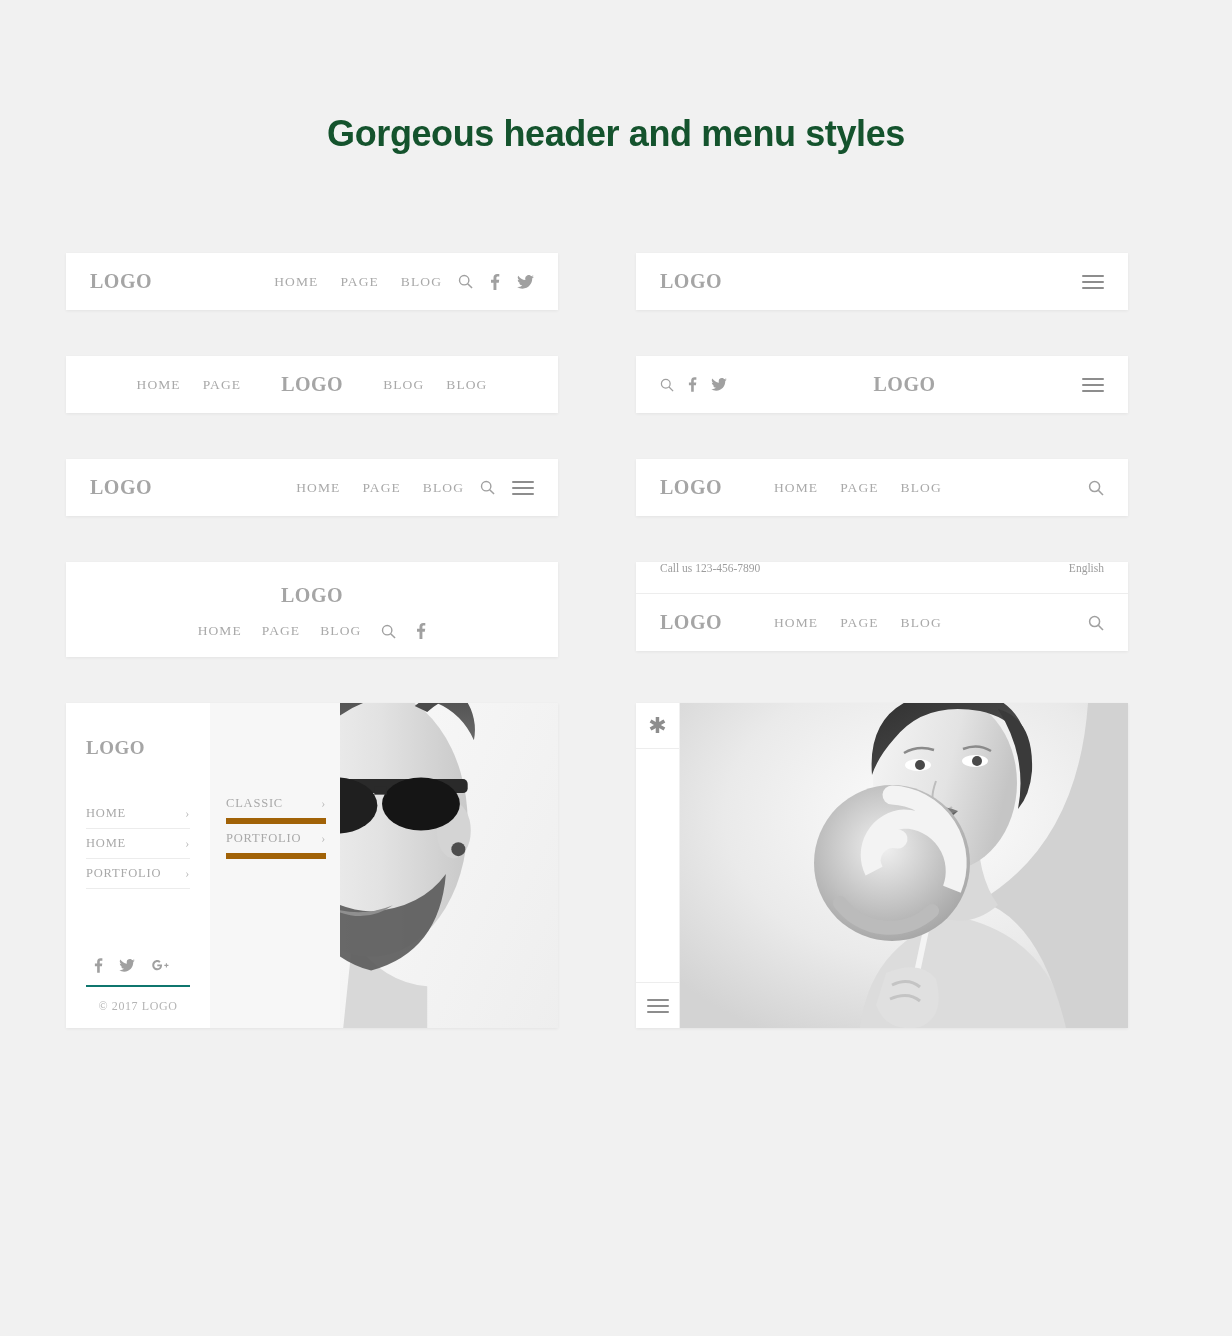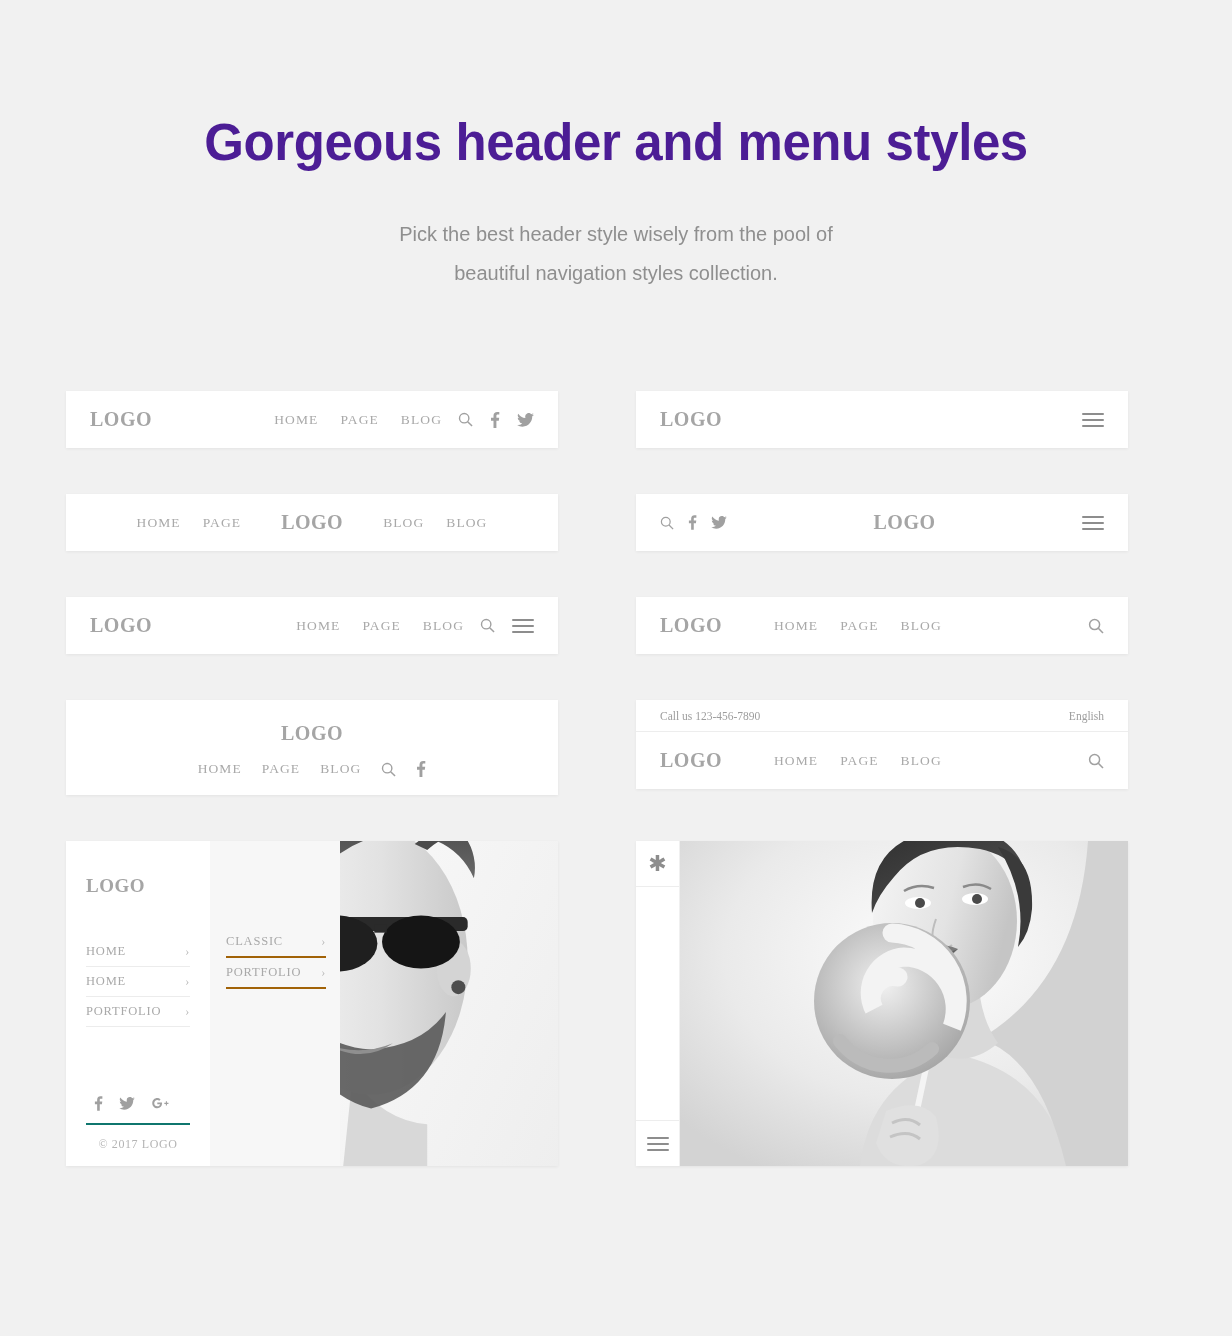--- a/index.html
+++ b/index.html
@@ -14,23 +14,23 @@
     height: 1336px;
     background: #f1f1f1;
     position: relative;
     overflow: hidden;
     padding-bottom: 26px;
   }
 
   
   .intro { text-align: center; padding-top: 112px; }
   .intro h1 {
-    font-size: 51px;
+    font-size: 36px;
     font-weight: 700;
-    color: #4c1d95;
+    color: #14532d;
     letter-spacing: -0.4px;
     line-height: 1.2;
   }
   .intro p {
     margin-top: 42px;
     font-size: 20px;
     line-height: 1.95;
     color: #8f8f8f;
     font-weight: 400;
   }
@@ -97,21 +97,20 @@
     padding: 22px 0 18px;
     text-align: center;
   }
   .stack .logo { display: block; margin-bottom: 16px; }
   .stack .nav { justify-content: center; gap: 20px; }
 
   
   .topbar {
     height: 32px;
     display: flex;
-    align-items: center;
     padding: 0 24px;
     border-bottom: 1px solid #ededed;
     font-size: 11.5px;
     color: #9d9d9d;
   }
   .topbar .lang { margin-left: auto; }
 
   
   .showcase {
     display: flex;
@@ -158,21 +157,21 @@
   .side-sub {
     width: 130px;
     flex: 0 0 130px;
     background: #f7f7f7;
     padding: 86px 14px 0 16px;
   }
   .submenu { list-style: none; }
   .submenu li {
     display: flex;
     align-items: center;
-    border-bottom: 2px solid #a16207;
+    border-bottom: 6px solid #a16207;
     padding: 7px 0;
     font-size: 12.5px;
     color: #a9a9a9;
     letter-spacing: 0.8px;
   }
   .submenu li .chev { margin-left: auto; color: #bdbdbd; font-size: 12px; }
   .photo-man { flex: 1 1 auto; position: relative; overflow: hidden; background: #f3f3f3; }
 
   
   .showcase2 {
@@ -211,24 +210,20 @@
   }
   .photo-woman { flex: 1 1 auto; position: relative; overflow: hidden; }
 </style>
 </head>
 <body>
 
 <div class="page">
 
   <div class="intro">
     <h1>Gorgeous header and menu styles</h1>
-    <p>
-      <span>Pick the best header style wisely from the pool of</span><br>
-      <span>beautiful navigation styles collection.</span>
-    </p>
   </div>
 
   <div class="grid">
 
     <div class="row">
 
       <div class="col">
         <div class="card">
           <div class="bar">
             <span class="logo">LOGO</span>

